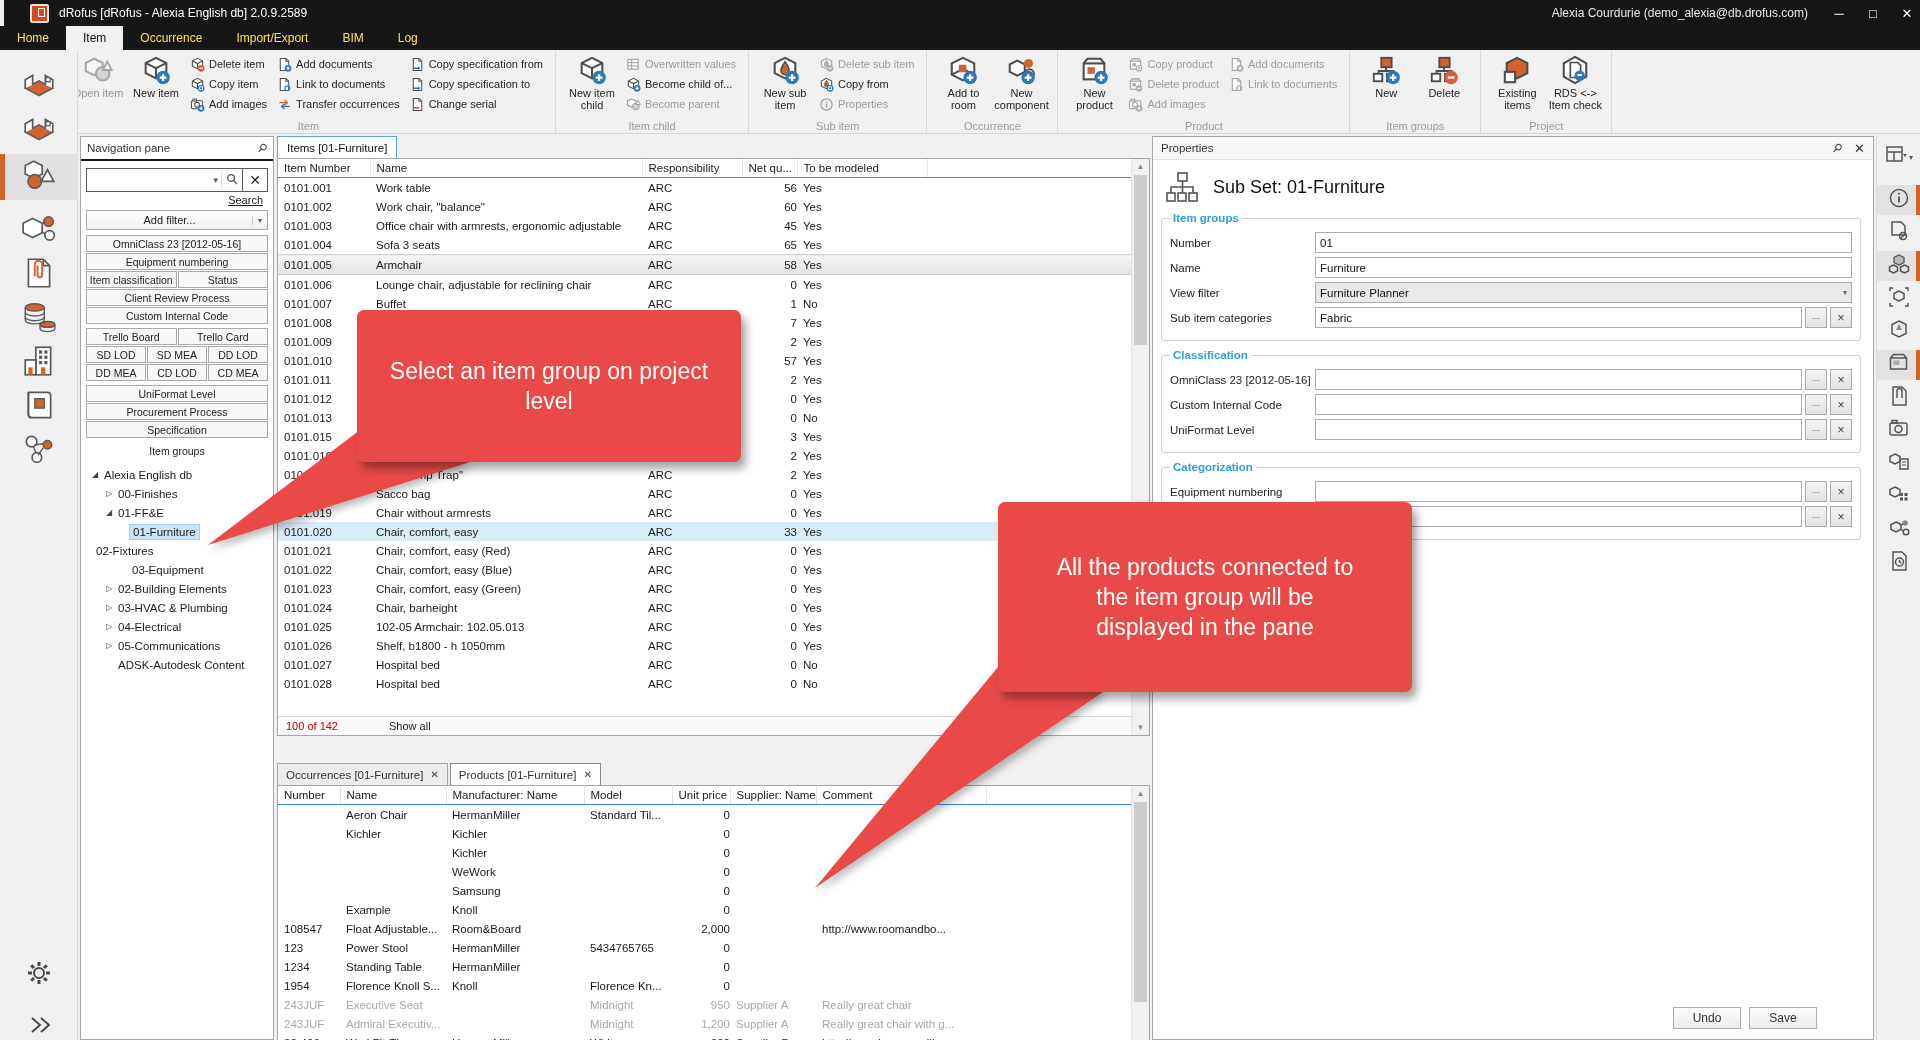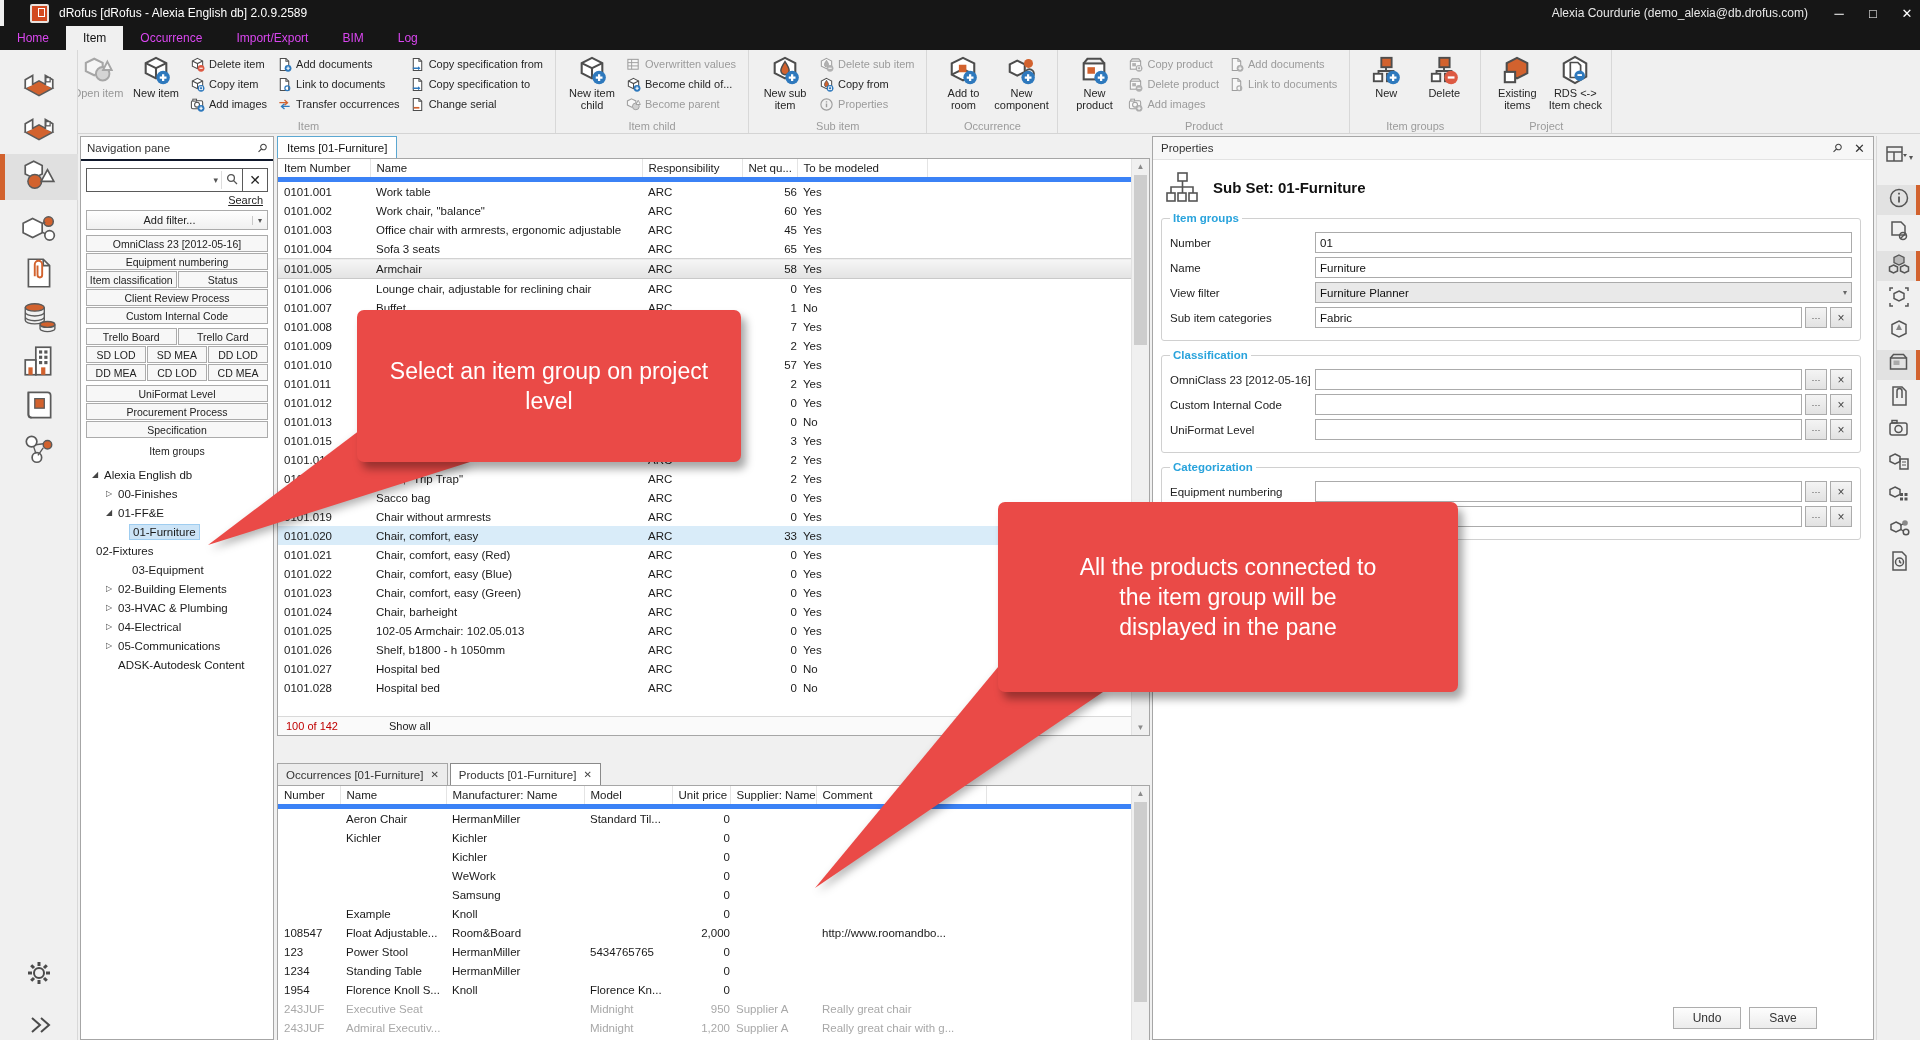--- a/index.html
+++ b/index.html
@@ -12,21 +12,21 @@
   .applogo{width:15px;height:15px;margin:0 10px 0 26px;background:#d2491f;border:2px solid #e8e2de;
     border-radius:2px;position:relative;}
   .applogo:after{content:"";position:absolute;right:2px;top:2px;width:5px;height:7px;border:1.5px solid #fff;}
   .tb-title{flex:0 0 auto;}
   .tb-spacer{flex:1;}
   .tb-user{margin-right:14px;color:#e8e8e8;}
   .winbtn{width:34px;height:26px;display:flex;align-items:center;justify-content:center;color:#fff;font-size:13px;}
 
   
   .menubar{position:absolute;left:0;top:26px;width:1920px;height:24px;background:#161616;display:flex;font-size:12px;}
-  .menu-item{color:#d946ef;padding:0 17px;display:flex;align-items:center;height:24px;}
+  .menu-item{color:#fde047;padding:0 17px;display:flex;align-items:center;height:24px;}
   .menu-item.active{background:#f0f0f0;color:#111;}
 
   
   .ribbon{position:absolute;left:0;top:50px;width:1920px;height:84px;background:#f0f0f0;
     border-bottom:1px solid #d4d4d4;display:flex;align-items:stretch;padding-left:62px;box-sizing:border-box;}
   .rib-group{position:relative;display:flex;align-items:flex-start;padding:3px 7px 14px 7px;border-right:1px solid #d8d8d8;}
   .rib-label{position:absolute;left:0;right:0;bottom:1px;text-align:center;font-size:11px;color:#9b9b9b;}
   .rib-large{width:56px;min-width:46px;display:flex;flex-direction:column;align-items:center;text-align:center;
     font-size:11px;color:#262626;line-height:12px;padding:2px 1px;}
   .rib-large .ric{width:30px;height:30px;margin-bottom:2px;}
@@ -73,21 +73,21 @@
   .tree-label{padding:1px 3px;white-space:nowrap;}
   .tree-row.sel .tree-label{background:#cce4f7;border:1px solid #9fcdf0;}
 
   
   .main{position:absolute;left:277px;top:136px;width:873px;height:904px;}
   .tabstrip{height:22px;display:flex;align-items:flex-end;}
   .tab{height:21px;padding:0 9px;display:flex;align-items:center;font-size:11.5px;background:#fff;
     border:1px solid #5ba7d1;border-bottom:none;color:#111;}
   .itemsbox{position:absolute;left:0;top:22px;width:873px;height:578px;background:#fff;border:1px solid #a6a6a6;box-sizing:border-box;}
   table.grid{border-collapse:collapse;table-layout:fixed;width:855px;font-size:11.5px;color:#1a1a1a;}
-  table.grid th{font-weight:normal;text-align:left;height:18px;border-bottom:5px solid #3b82f6;border-right:1px solid #e4e4e4;
+  table.grid th{font-weight:normal;text-align:left;height:18px;border-bottom:1px solid #3b82f6;border-right:1px solid #e4e4e4;
     padding:0 0 0 6px;color:#222;white-space:nowrap;overflow:hidden;}
   table.grid td{height:19px;padding:0 0 0 6px;white-space:nowrap;overflow:hidden;}
   td.num,th.num{text-align:right;padding-right:26px;}
   tr.sel-gray td{background:linear-gradient(#f6f6f6,#e3e3e3);border-top:1px solid #d2d2d2;border-bottom:1px solid #c9c9c9;}
   tr.sel-blue td{background:#d9ecf9;}
   .grid-footer{position:absolute;left:0;bottom:0;width:100%;height:18px;border-top:1px solid #d9d9d9;background:#fafafa;
     display:flex;align-items:center;font-size:11px;gap:25px;}
   .cnt-red{color:#c00000;margin-left:8px;}
   .showall{margin-left:26px;color:#1a1a1a;}
   .vscroll{position:absolute;right:0;top:0;bottom:0;width:17px;background:#f0f0f0;border-left:1px solid #e2e2e2;}
@@ -106,21 +106,21 @@
   .prodbox{position:absolute;left:0;top:22px;width:873px;height:282px;background:#fff;border:1px solid #a6a6a6;box-sizing:border-box;}
   tr.gray td{color:#a8a8a8;}
 
   
   .props{position:absolute;left:1152px;top:136px;width:722px;height:904px;background:#fff;border:1px solid #a6a6a6;box-sizing:border-box;}
   .props-head{height:22px;display:flex;align-items:center;font-size:11.5px;color:#333;padding:0 8px;background:#f7f7f7;border-bottom:1px solid #e3e3e3;}
   .props-head .t{flex:1;}
   .props-head .x{margin-left:12px;font-size:13px;color:#333;}
   .subset{display:flex;align-items:center;margin:10px 0 4px 12px;}
   .subset svg{width:34px;height:34px;margin-right:14px;}
-  .subset .t{font-size:15px;font-weight:bold;color:#111;}
+  .subset .t{font-size:18px;font-weight:normal;color:#111;}
   fieldset.pf{margin:8px 12px 0 8px;border:1px solid #d0d0d0;border-radius:3px;padding:4px 8px 8px 8px;}
   fieldset.pf legend{color:#29a3dc;font-size:11.5px;font-weight:bold;padding:0 3px;}
   .frow{display:flex;align-items:center;margin:4px 0;height:21px;}
   .frow .flabel{width:145px;flex:0 0 auto;font-size:11.5px;color:#222;}
   .fin{flex:1;height:19px;border:1px solid #ababab;background:#fff;font-size:11.5px;color:#111;display:flex;align-items:center;padding-left:4px;}
   .fin.selectlike{background:#e9e9e9;}
   .fin .chev{margin-left:auto;padding-right:4px;font-size:8px;color:#666;}
   .fbtn{width:22px;height:21px;margin-left:3px;border:1px solid #ababab;background:linear-gradient(#f4f4f4,#e2e2e2);
     display:flex;align-items:center;justify-content:center;font-size:9px;color:#444;box-sizing:border-box;}
   .fbtn.xx{font-size:12px;}
@@ -1294,17 +1294,17 @@
 
   <svg class="tailsvg" style="left:190px;top:428px;width:320px;height:135px;">
     <polygon points="170,2 280,34 18,117" style="filter:drop-shadow(3px 4px 4px rgba(0,0,0,.3));"></polygon>
   </svg>
   <div class="callout" style="left:357px;top:310px;width:384px;height:152px;">Select an item group on project
 level</div>
 
   <svg class="tailsvg" style="left:790px;top:640px;width:330px;height:260px;">
     <polygon points="218,15 313,52 25,248" style="filter:drop-shadow(3px 4px 4px rgba(0,0,0,.3));"></polygon>
   </svg>
-  <div class="callout" style="left:998px;top:502px;width:460px;height:190px;">All the products connected to
+  <div class="callout" style="left:998px;top:502px;width:414px;height:190px;">All the products connected to
 the item group will be
 displayed in the pane</div>
 
 </div>
 
 </body></html>

